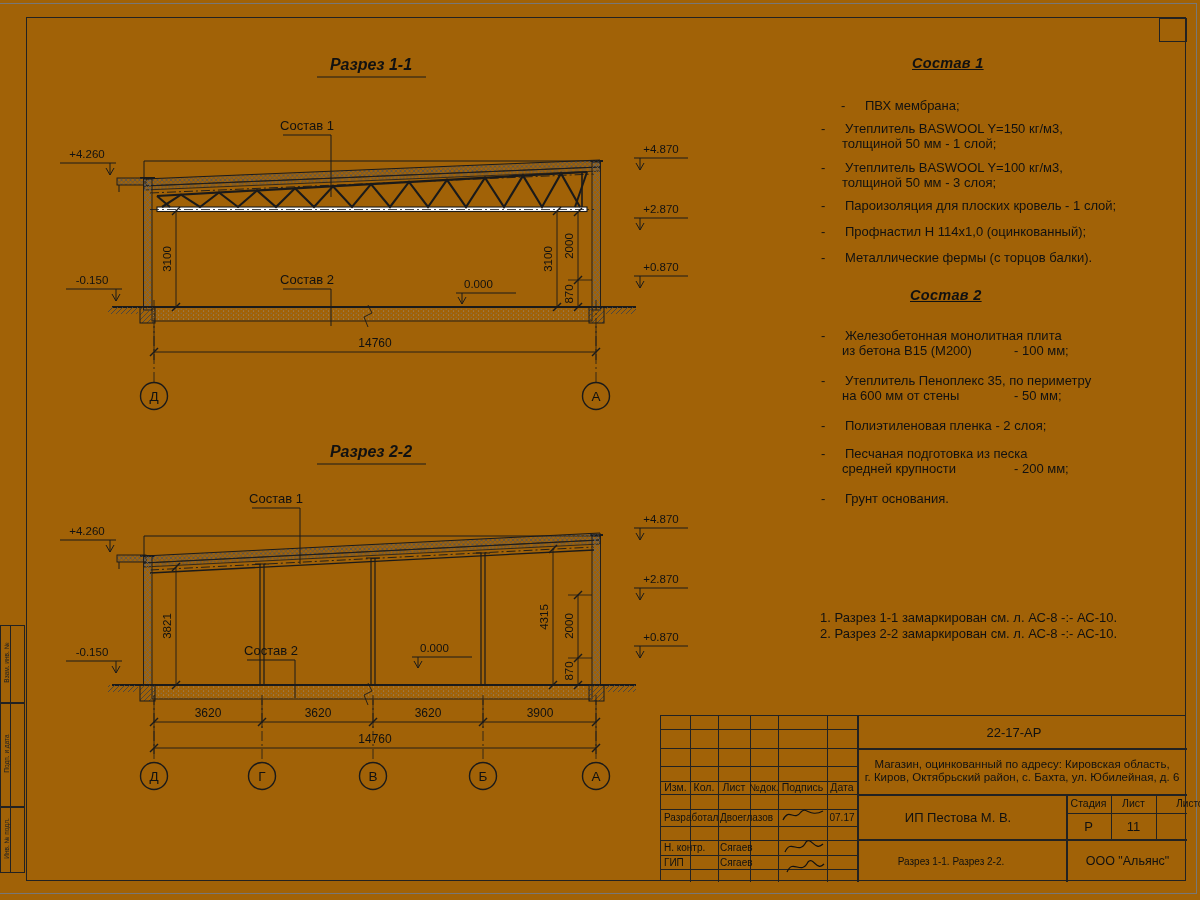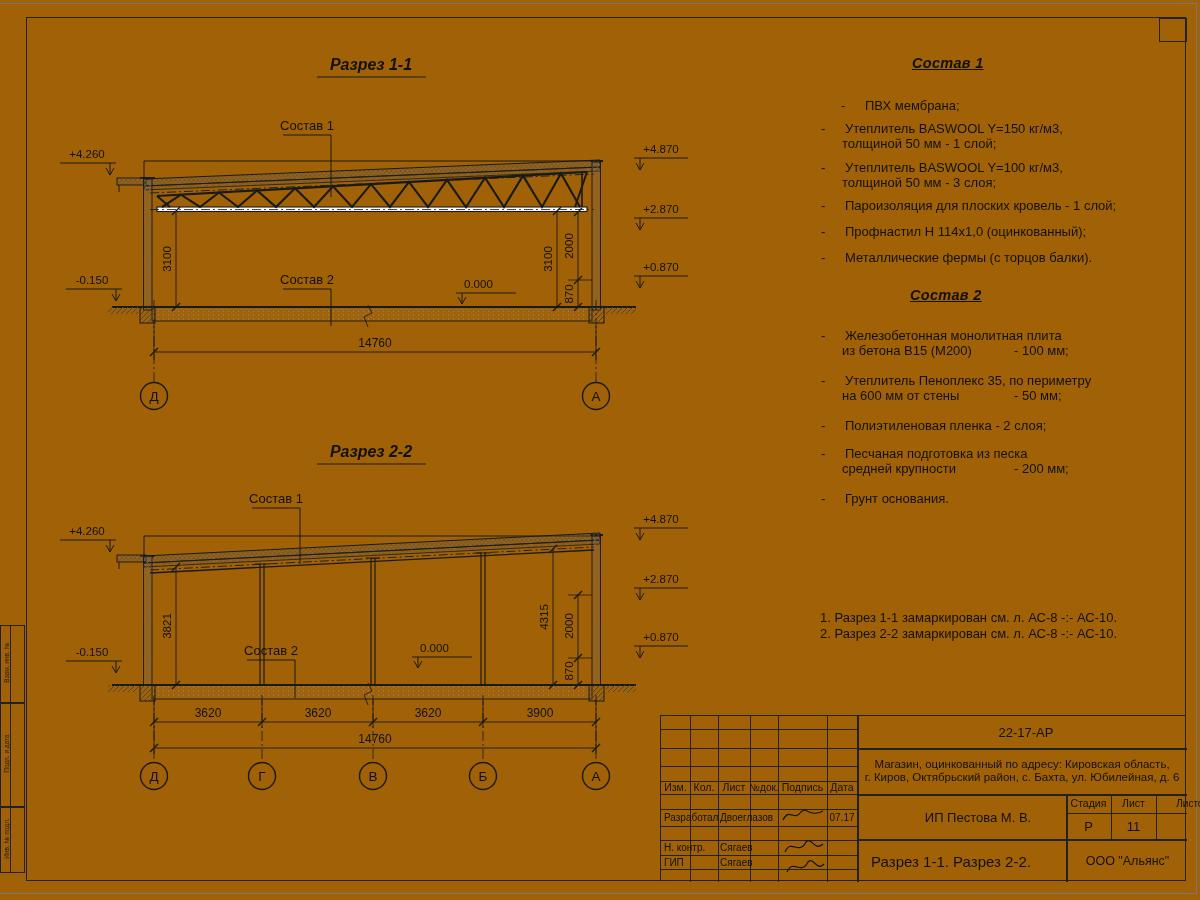--- a/index.html
+++ b/index.html
@@ -419,21 +419,21 @@
     <div class="hline" style="left:0;top:153px;width:196px;"></div>
 
     <div class="hline" style="left:196px;top:32px;width:330px;height:1.5px;"></div>
     <div class="hline" style="left:196px;top:78px;width:330px;height:1.5px;"></div>
     <div class="hline" style="left:196px;top:123px;width:330px;height:1.5px;"></div>
     <div class="vline" style="left:405px;top:78px;height:88px;width:1.5px;"></div>
     <div class="vline" style="left:450px;top:78px;height:45px;"></div>
     <div class="vline" style="left:495px;top:78px;height:45px;"></div>
     <div class="hline" style="left:405px;top:97px;width:121px;"></div>
 
-    <div class="cell" style="left:200px;top:0;width:330px;height:32px;font-size:13px;">22-17-АР</div>
+    <div class="cell" style="left:188px;top:0;width:330px;height:32px;font-size:13px;">22-17-АР</div>
     <div class="cell" style="left:200px;top:33px;width:322px;height:44px;font-size:11.5px;flex-direction:column;">
       <div>Магазин, оцинкованный по адресу: Кировская область,</div>
       <div>г. Киров, Октябрьский район, с. Бахта, ул. Юбилейная, д. 6</div>
     </div>
     <div class="cell" style="left:0;top:65px;width:29px;height:13px;font-size:10.5px;">Изм.</div>
     <div class="cell" style="left:29px;top:65px;width:28px;height:13px;font-size:10.5px;">Кол.</div>
     <div class="cell" style="left:57px;top:65px;width:32px;height:13px;font-size:10.5px;">Лист</div>
     <div class="cell" style="left:89px;top:65px;width:28px;height:13px;font-size:10px;">№док.</div>
     <div class="cell" style="left:117px;top:65px;width:49px;height:13px;font-size:10.5px;">Подпись</div>
     <div class="cell" style="left:166px;top:65px;width:30px;height:13px;font-size:10.5px;">Дата</div>
@@ -447,24 +447,24 @@
     <div class="cell left" style="left:59px;top:139px;width:58px;height:14px;font-size:10px;">Сягаев</div>
 
     <svg class="abs" style="left:118px;top:88px;" width="47" height="22" viewBox="0 0 47 22">
       <path d="M4,16 C10,3 15,18 22,8 C27,2 31,14 44,7" fill="none" stroke="#111" stroke-width="1.2"></path>
     </svg>
     <svg class="abs" style="left:118px;top:120px;" width="47" height="45" viewBox="0 0 47 45">
       <path d="M6,16 C12,2 20,20 27,6 C32,0 36,16 44,8" fill="none" stroke="#111" stroke-width="1.2"></path>
       <path d="M8,36 C14,22 22,40 29,26 C34,20 38,36 45,28" fill="none" stroke="#111" stroke-width="1.2"></path>
     </svg>
 
-    <div class="cell" style="left:198px;top:79px;width:198px;height:44px;font-size:13px;padding-left:20px;">ИП Пестова М. В.</div>
+    <div class="cell" style="left:198px;top:79px;width:198px;height:44px;font-size:13px;">ИП Пестова М. В.</div>
     <div class="cell" style="left:405px;top:78px;width:45px;height:19px;font-size:10.5px;">Стадия</div>
     <div class="cell" style="left:450px;top:78px;width:45px;height:19px;font-size:10.5px;">Лист</div>
     <div class="cell" style="left:516px;top:78px;width:31px;height:19px;font-size:10px;">Листов</div>
     <div class="cell" style="left:405px;top:97px;width:45px;height:26px;font-size:13px;">Р</div>
     <div class="cell" style="left:450px;top:97px;width:45px;height:26px;font-size:13px;">11</div>
     <div class="cell" style="left:495px;top:97px;width:31px;height:26px;font-size:13px;"></div>
-    <div class="cell" style="left:198px;top:124px;width:184px;height:42px;font-size:15px;">Разрез 1-1. Разрез 2-2.</div>
+    <div class="cell" style="left:198px;top:124px;width:184px;height:42px;font-size:10px;">Разрез 1-1. Разрез 2-2.</div>
     <div class="cell" style="left:407px;top:124px;width:119px;height:42px;font-size:12.5px;">ООО "Альянс"</div>
   </div>
 
 </div>
 
 </body></html>

